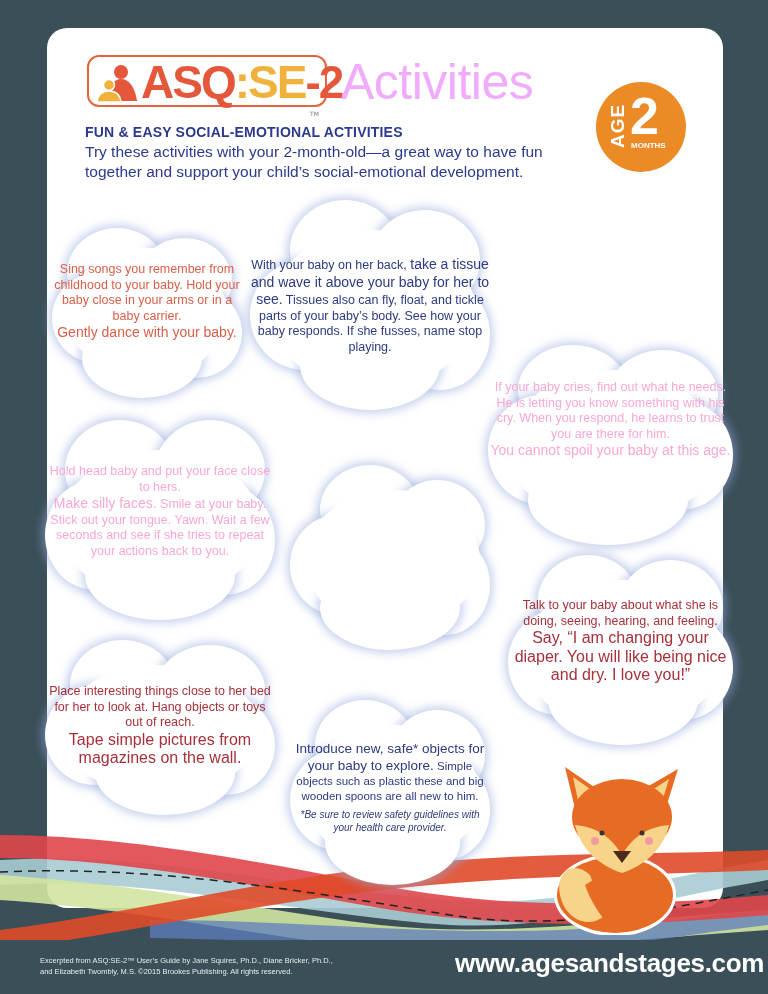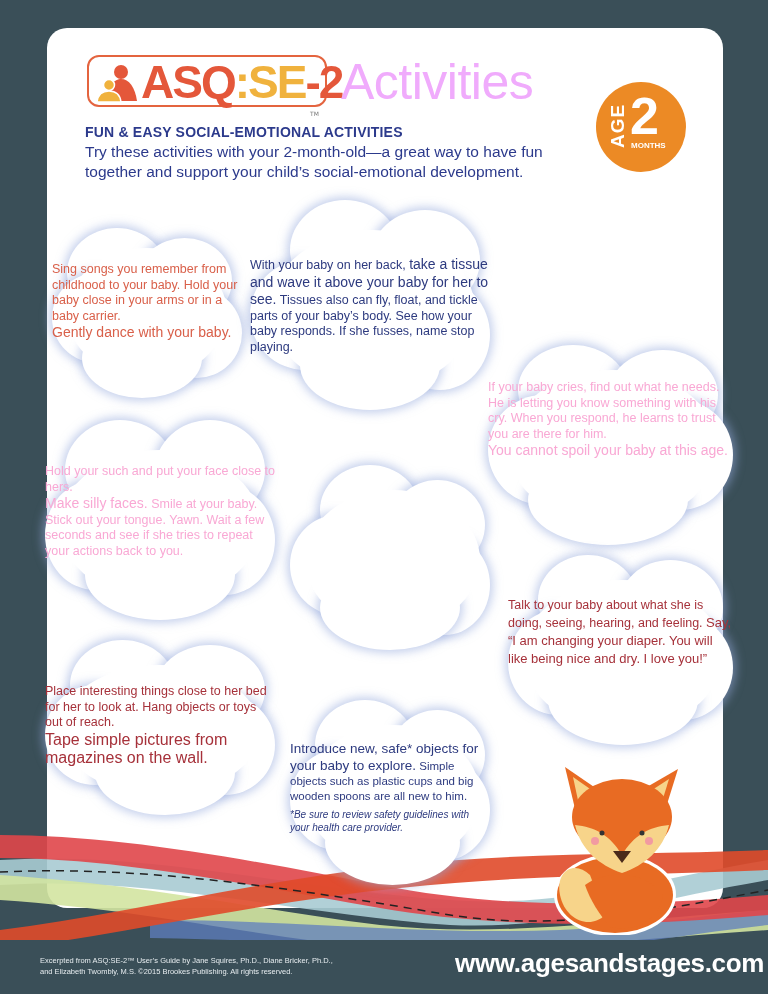--- a/index.html
+++ b/index.html
@@ -52,21 +52,21 @@
   }
 
   
   .cloud { position: absolute; }
   .cloud .puff {
     position: absolute; background: #fff; border-radius: 50%;
     box-shadow: 0 0 10px 3px rgba(150,170,220,0.55);
   }
   .cloud .cover { position: absolute; background: #fff; border-radius: 50%; }
   .cloud .txt {
-    position: absolute; text-align: left; font-family: "Liberation Sans", sans-serif;
+    position: absolute; text-align: center; font-family: "Liberation Sans", sans-serif;
     font-size: 12.5px; line-height: 15.5px;
   }
   .txt .big { font-size: 14px; line-height: 17px; }
   .c-red { color: #d9604a; }
   .c-navy { color: #2d3a7f; }
   .c-green { color: #f9a8d4; }
   .c-maroon { color: #a6313a; }
   .note { font-style: italic; font-size: 10px; line-height: 13px; display: block; margin-top: 4px; }
 
   
@@ -158,21 +158,21 @@
 </div>
 
 <div class="cloud" style="left:45px;top:420px;width:230px;height:200px;">
   <div class="puff" style="left:20px;top:0;width:110px;height:100px;"></div>
   <div class="puff" style="left:110px;top:0;width:110px;height:100px;"></div>
   <div class="puff" style="left:0;top:60px;width:100px;height:110px;"></div>
   <div class="puff" style="left:130px;top:65px;width:100px;height:110px;"></div>
   <div class="puff" style="left:40px;top:110px;width:150px;height:90px;"></div>
   <div class="cover" style="left:15px;top:30px;width:200px;height:150px;"></div>
   <div class="txt c-green" style="left:0;top:44px;width:230px;">
-    <span>Hold your such and put your face close to hers.</span><br>
+    <span>Hold head baby and put your face close to hers.</span><br>
     <span class="big">Make silly faces.</span>
     <span>Smile at your baby. Stick out your tongue. Yawn. Wait a few seconds and see if she tries to repeat your actions back to you.</span>
   </div>
 </div>
 
 <div class="cloud" style="left:290px;top:465px;width:200px;height:185px;">
   <div class="puff" style="left:30px;top:0;width:100px;height:90px;"></div>
   <div class="puff" style="left:100px;top:15px;width:95px;height:90px;"></div>
   <div class="puff" style="left:0;top:50px;width:95px;height:100px;"></div>
   <div class="puff" style="left:110px;top:70px;width:90px;height:100px;"></div>
@@ -182,21 +182,21 @@
 
 <div class="cloud" style="left:508px;top:555px;width:225px;height:190px;">
   <div class="puff" style="left:30px;top:0;width:100px;height:90px;"></div>
   <div class="puff" style="left:110px;top:5px;width:105px;height:95px;"></div>
   <div class="puff" style="left:0;top:55px;width:100px;height:105px;"></div>
   <div class="puff" style="left:125px;top:60px;width:100px;height:105px;"></div>
   <div class="puff" style="left:40px;top:100px;width:150px;height:90px;"></div>
   <div class="cover" style="left:15px;top:25px;width:200px;height:150px;"></div>
   <div class="txt c-maroon" style="left:0;top:43px;width:225px;">
     <span>Talk to your baby about what she is doing, seeing, hearing, and feeling.</span>
-    <span class="big" style="font-size:13px;line-height:18px;">Say, “I am changing your diaper. You will like being nice and dry. I love you!”</span>
+    <span class="big" style="font-size:16px;line-height:18px;">Say, “I am changing your diaper. You will like being nice and dry. I love you!”</span>
   </div>
 </div>
 
 <div class="cloud" style="left:45px;top:640px;width:230px;height:175px;">
   <div class="puff" style="left:25px;top:0;width:105px;height:90px;"></div>
   <div class="puff" style="left:110px;top:5px;width:110px;height:90px;"></div>
   <div class="puff" style="left:0;top:45px;width:100px;height:100px;"></div>
   <div class="puff" style="left:130px;top:55px;width:100px;height:100px;"></div>
   <div class="puff" style="left:50px;top:90px;width:140px;height:85px;"></div>
   <div class="cover" style="left:15px;top:25px;width:200px;height:130px;"></div>
@@ -208,21 +208,21 @@
 
 <div class="cloud" style="left:290px;top:700px;width:200px;height:185px;">
   <div class="puff" style="left:25px;top:0;width:100px;height:90px;"></div>
   <div class="puff" style="left:100px;top:10px;width:95px;height:90px;"></div>
   <div class="puff" style="left:0;top:50px;width:95px;height:100px;"></div>
   <div class="puff" style="left:110px;top:60px;width:90px;height:100px;"></div>
   <div class="puff" style="left:35px;top:100px;width:135px;height:85px;"></div>
   <div class="cover" style="left:15px;top:25px;width:175px;height:140px;"></div>
   <div class="txt c-navy" style="left:0;top:40px;width:200px;font-size:11.5px;line-height:15px;">
     <span class="big" style="font-size:13.5px;">Introduce new, safe* objects for your baby to explore.</span>
-    <span>Simple objects such as plastic cups and big wooden spoons are all new to him.</span>
+    <span>Simple objects such as plastic these and big wooden spoons are all new to him.</span>
     <span class="note">*Be sure to review safety guidelines with your health care provider.</span>
   </div>
 </div>
 
 <svg class="fox" viewBox="0 0 150 180">
   <g stroke="#fff" stroke-width="6" stroke-linejoin="round">
     <ellipse cx="70" cy="140" rx="58" ry="38" fill="#e86b23"></ellipse>
     <path d="M20,10 L55,35 L95,35 L135,12 L120,60 L75,110 L30,60 Z" fill="#e86b23"></path>
   </g>
   <ellipse cx="70" cy="140" rx="58" ry="38" fill="#e86b23"></ellipse>

